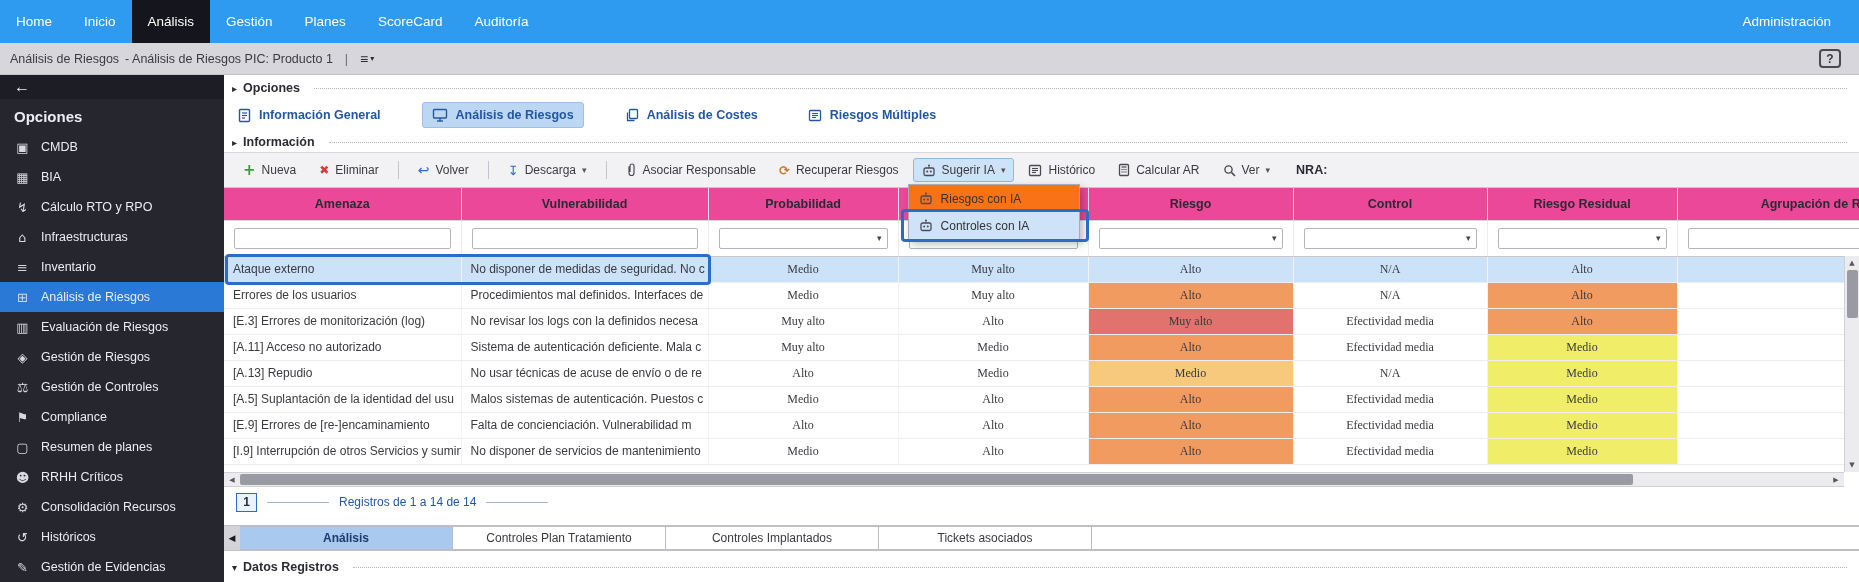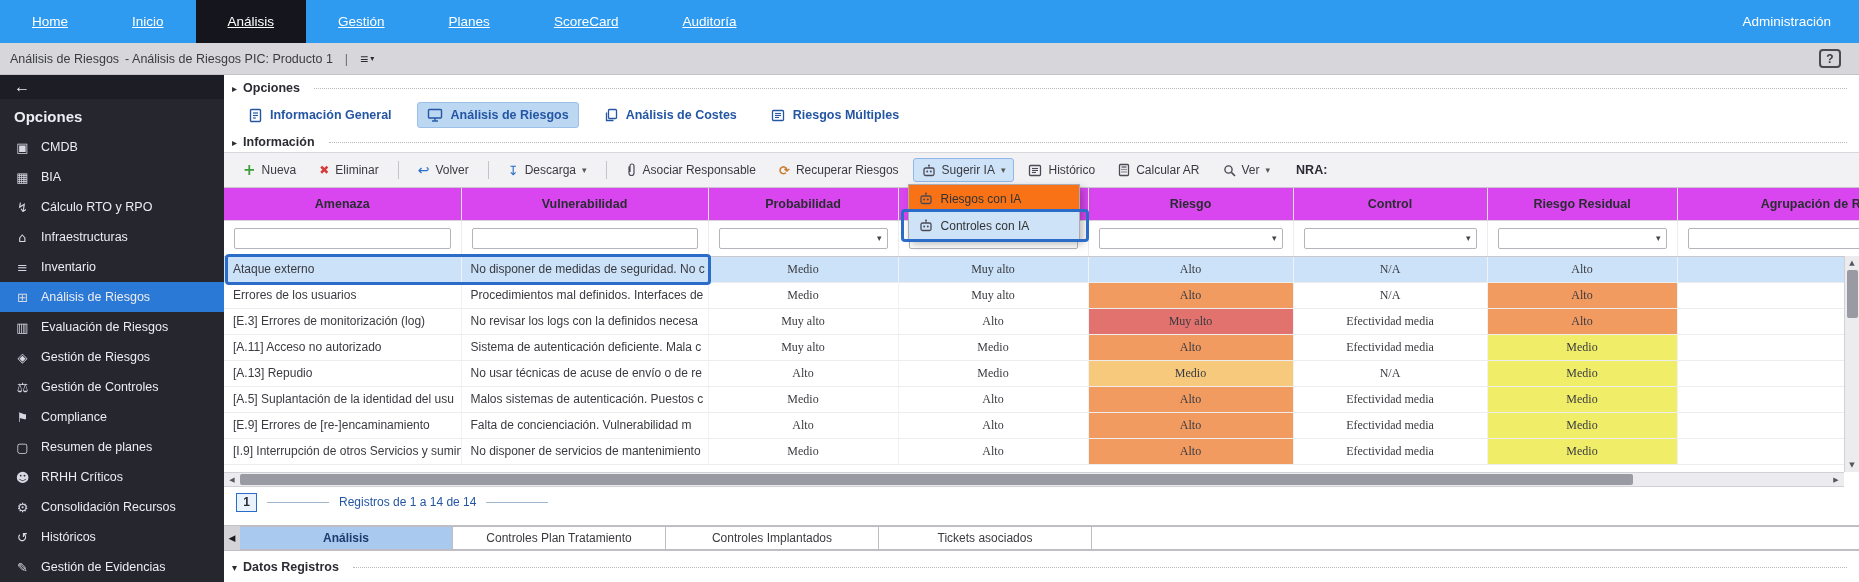--- a/index.html
+++ b/index.html
@@ -2,21 +2,21 @@
 <html><head>
 <meta charset="utf-8">
 <style>
   * { box-sizing: border-box; margin: 0; padding: 0; }
   html,body { width:1859px; height:582px; overflow:hidden; background:#fff;
     font-family:"Liberation Sans", sans-serif; }
 
   
   .topnav { height:43px; background:#2E9AF0; display:flex; align-items:stretch; color:#fff; }
   .nav-items { display:flex; align-items:stretch; }
-  .nav-item { padding:0 32px; display:flex; align-items:center; font-size:13.5px; cursor:pointer; white-space:nowrap;text-decoration:underline; }
+  .nav-item { padding:0 16px; display:flex; align-items:center; font-size:13.5px; cursor:pointer; white-space:nowrap; }
   .nav-item.active { background:#15151D; }
   .nav-right { margin-left:auto; padding:0 28px; display:flex; align-items:center; font-size:13.5px; cursor:pointer; }
 
   
   .breadcrumb { height:32px; background:#D7D7DB; border-bottom:1px solid #C2C2C8; display:flex; align-items:center;
     padding:0 10px; font-size:12.5px; color:#3A3A42; }
   .bc-sub { margin-left:6px; }
   .bc-sep { margin:0 12px; color:#6A6A72; }
   .bc-list { font-size:14px; cursor:pointer; color:#2B2B33; display:flex; align-items:center; gap:2px; }
   .bc-caret { font-size:8px; }
@@ -36,21 +36,21 @@
 
   
   .sec-head { height:20px; display:flex; align-items:center; gap:6px; padding:0 8px; color:#2B2B33;
     font-weight:bold; font-size:12.5px; cursor:pointer; }
   .sec-head .arrow { font-size:10px; font-family:"DejaVu Sans", sans-serif; }
   .sec-head .rule { flex:1; border-top:1px dotted #B8B8C0; margin-left:8px; margin-right:4px; }
   #sec-opciones { margin-top:3px; }
   #sec-datos { margin-top:6px; }
 
   
-  .vtabs { height:34px; display:flex; align-items:center; gap:16px; padding:0 16px; }
+  .vtabs { height:34px; display:flex; align-items:center; gap:32px; padding:0 5px; }
   .vtab { display:flex; align-items:center; gap:8px; color:#2456A4; font-weight:bold; font-size:12.5px;
     cursor:pointer; padding:5px 9px; border-radius:3px; white-space:nowrap; }
   .vtab.active { background:#BCD7F2; border:1px solid #9CC0E8; }
   .vt-icon { display:flex; align-items:center; color:#2456A4; }
 
   
   .toolbar { height:36px; background:#F2F2F4; border-top:1px solid #D8D8DC; border-bottom:1px solid #C6C6CC;
     display:flex; align-items:center; padding:0 10px; gap:5px; font-size:12px; color:#3A3A42; }
   .tb-btn { display:flex; align-items:center; gap:6px; padding:4px 8px; border:1px solid transparent;
     border-radius:3px; cursor:pointer; white-space:nowrap; position:relative; }
@@ -75,21 +75,21 @@
   .ai-hl { position:absolute; left:-8px; right:-10px; top:-3px; bottom:-3px; border:3px solid #2A6CC8;
     border-radius:4px; pointer-events:none; }
   .ai-icon { display:flex; align-items:center; color:#4A4A55; }
 
   
   .tbl-wrap { position:relative; height:284px; overflow:hidden; width:100%; }
   table { border-collapse:collapse; table-layout:fixed; width:1753px; }
   col.w1{width:237px} col.w2{width:247px} col.w3{width:190px} col.w4{width:190px}
   col.w5{width:205px} col.w6{width:194px} col.w7{width:190px} col.w8{width:300px}
   th { height:32px; font-size:12.5px; font-weight:bold; color:#2B2B33; text-align:center;
-    border-right:1px solid #E4E4E8; border-bottom:1px solid #D4D4DA; white-space:nowrap; overflow:hidden; cursor:pointer; background:#d946ef; }
+    border-right:1px solid #E4E4E8; border-bottom:1px solid #D4D4DA; white-space:nowrap; overflow:hidden; cursor:pointer; background:#ec4899; }
   .filter-row td { height:36px; border-right:1px solid #ECECEF; border-bottom:1px solid #C8C8CE; padding:0 10px; background:#fff; }
   .flt { width:100%; height:21px; border:1px solid #B4B4BC; border-radius:2px; padding:0 5px; font-size:11px; font-family:inherit; }
   .fsel { height:21px; border:1px solid #B4B4BC; border-radius:2px; background:#fff; display:flex;
     align-items:center; justify-content:flex-end; padding:0 5px; cursor:pointer; }
   .fsel .caret { font-size:9px; color:#444; font-family:"DejaVu Sans", sans-serif; }
   tbody td { height:26px; font-size:12px; color:#3A3A40; padding:0 9px; border-bottom:1px solid #EDEDF0;
     border-right:1px solid #F2F2F4; white-space:nowrap; overflow:hidden; cursor:default; }
   td.c { text-align:center;font-family:Liberation Serif, serif; }
   tr.sel td { background:#CBE2F8 !important; }
 

